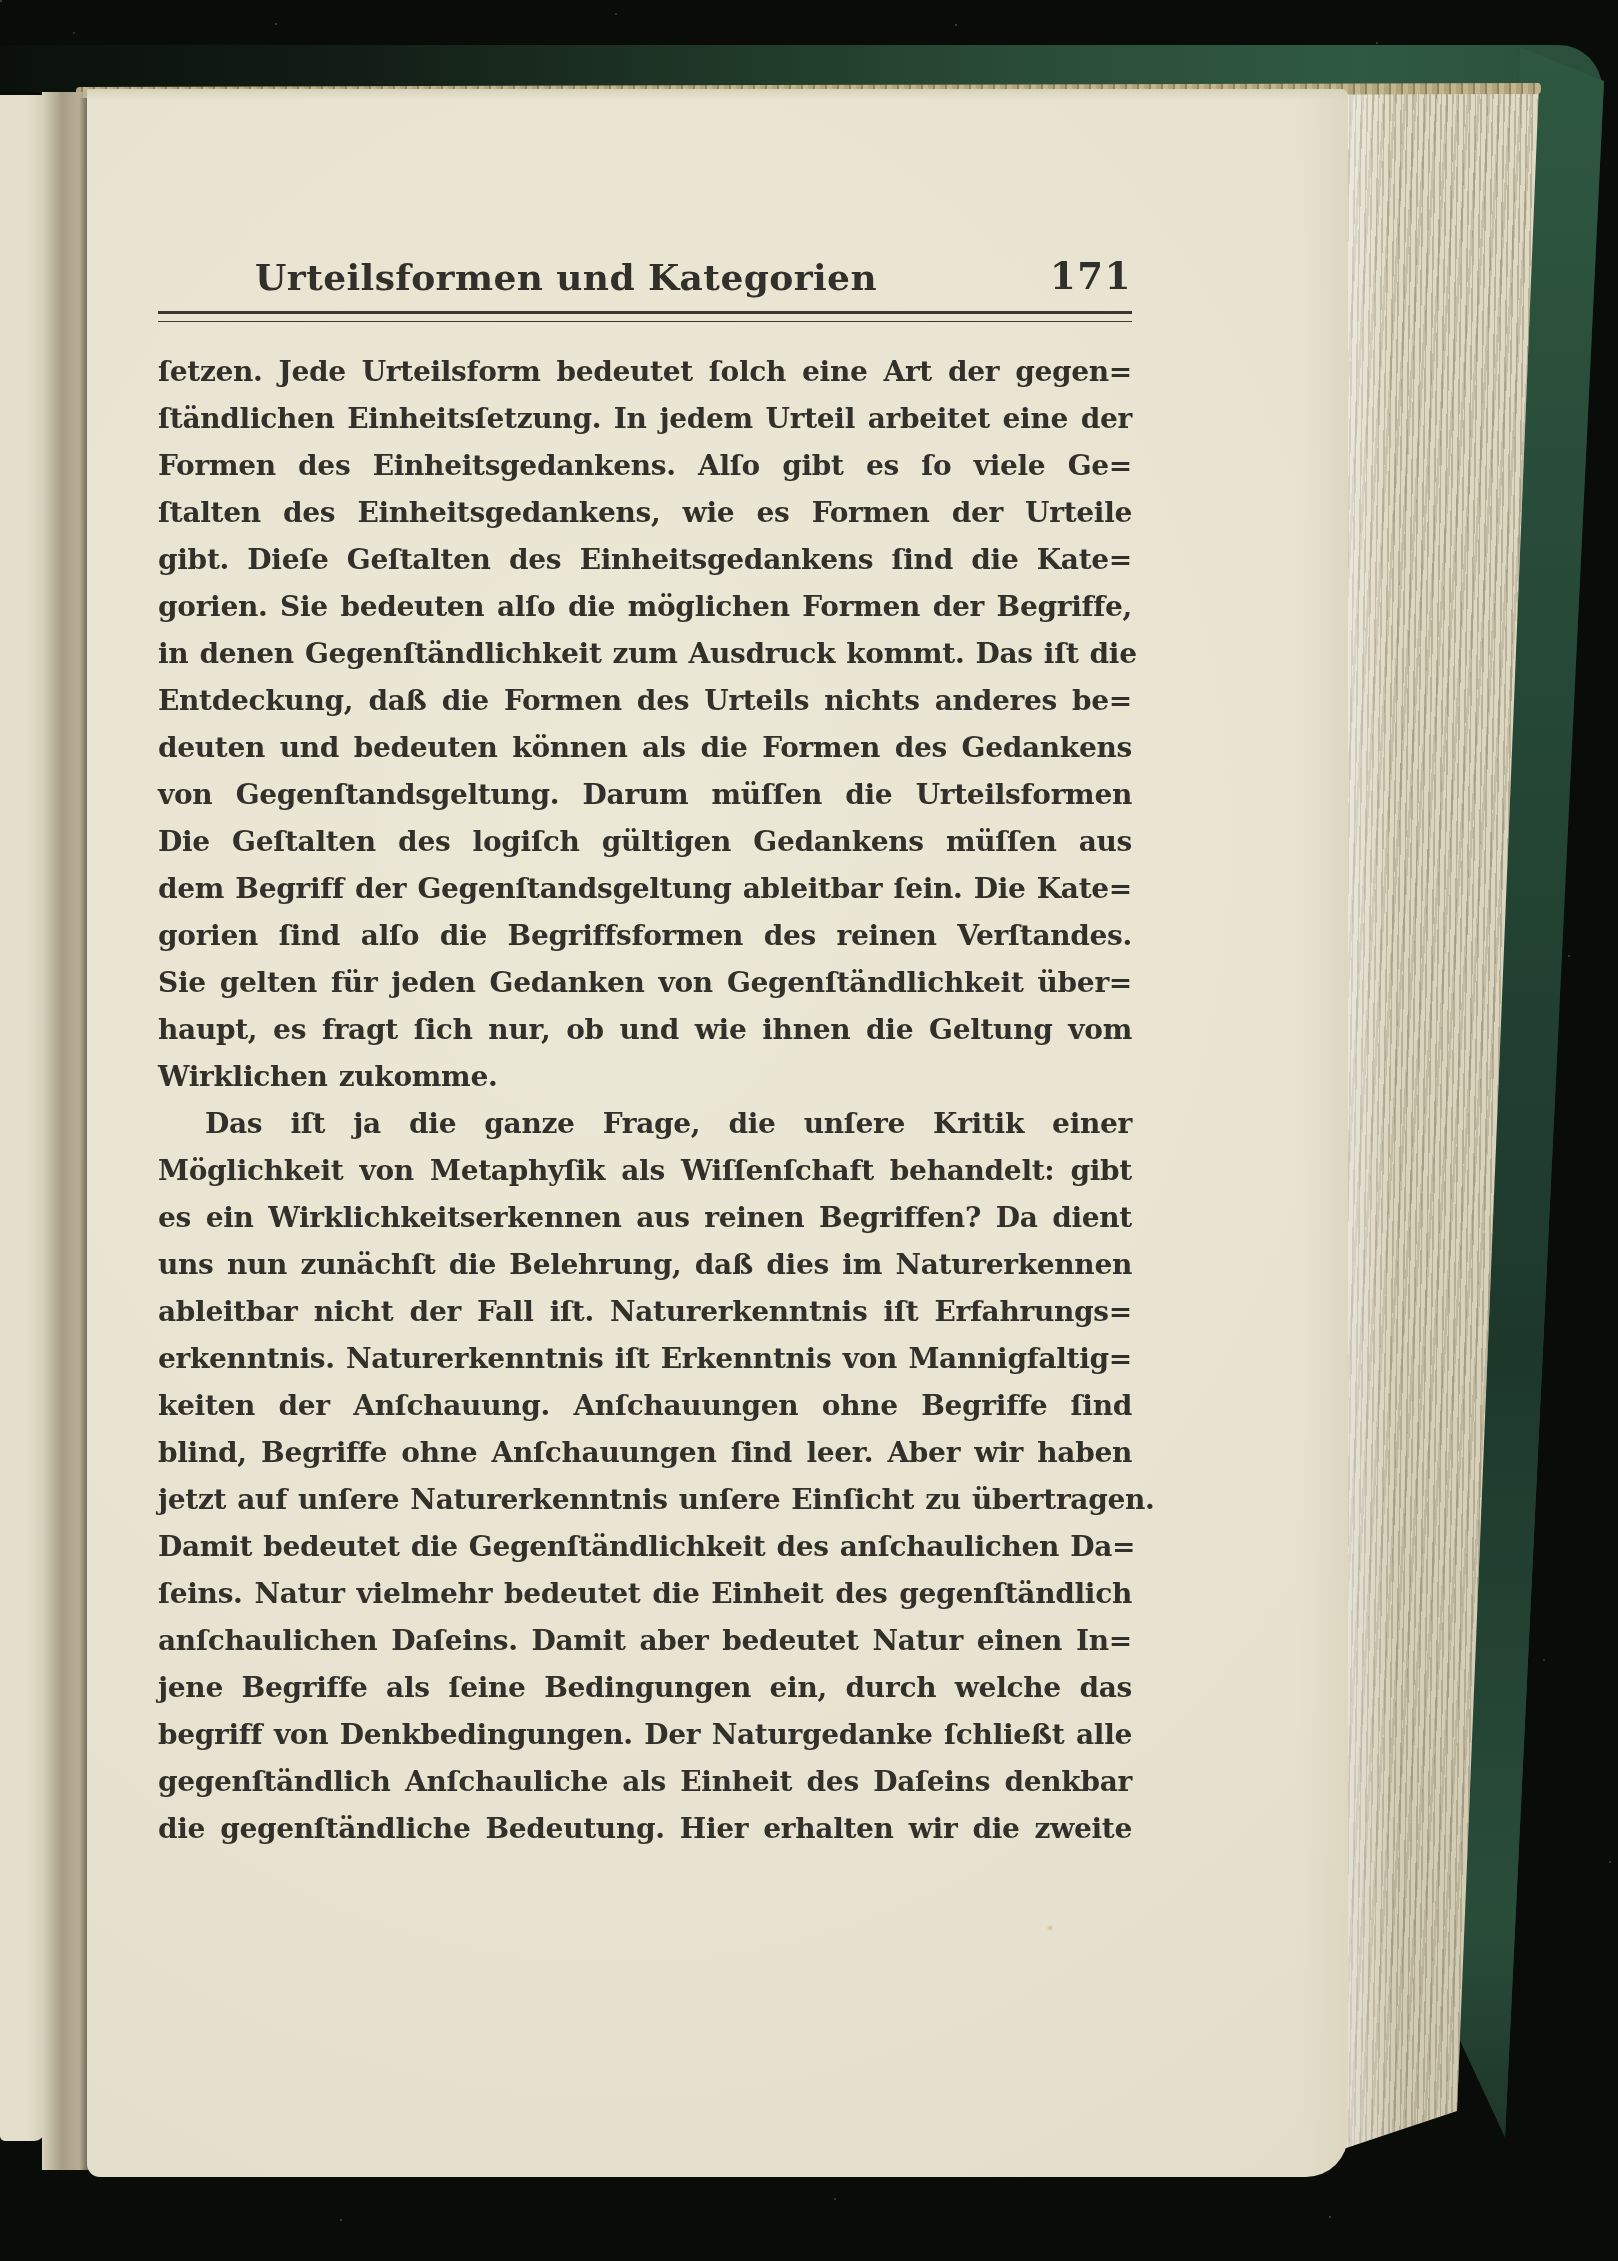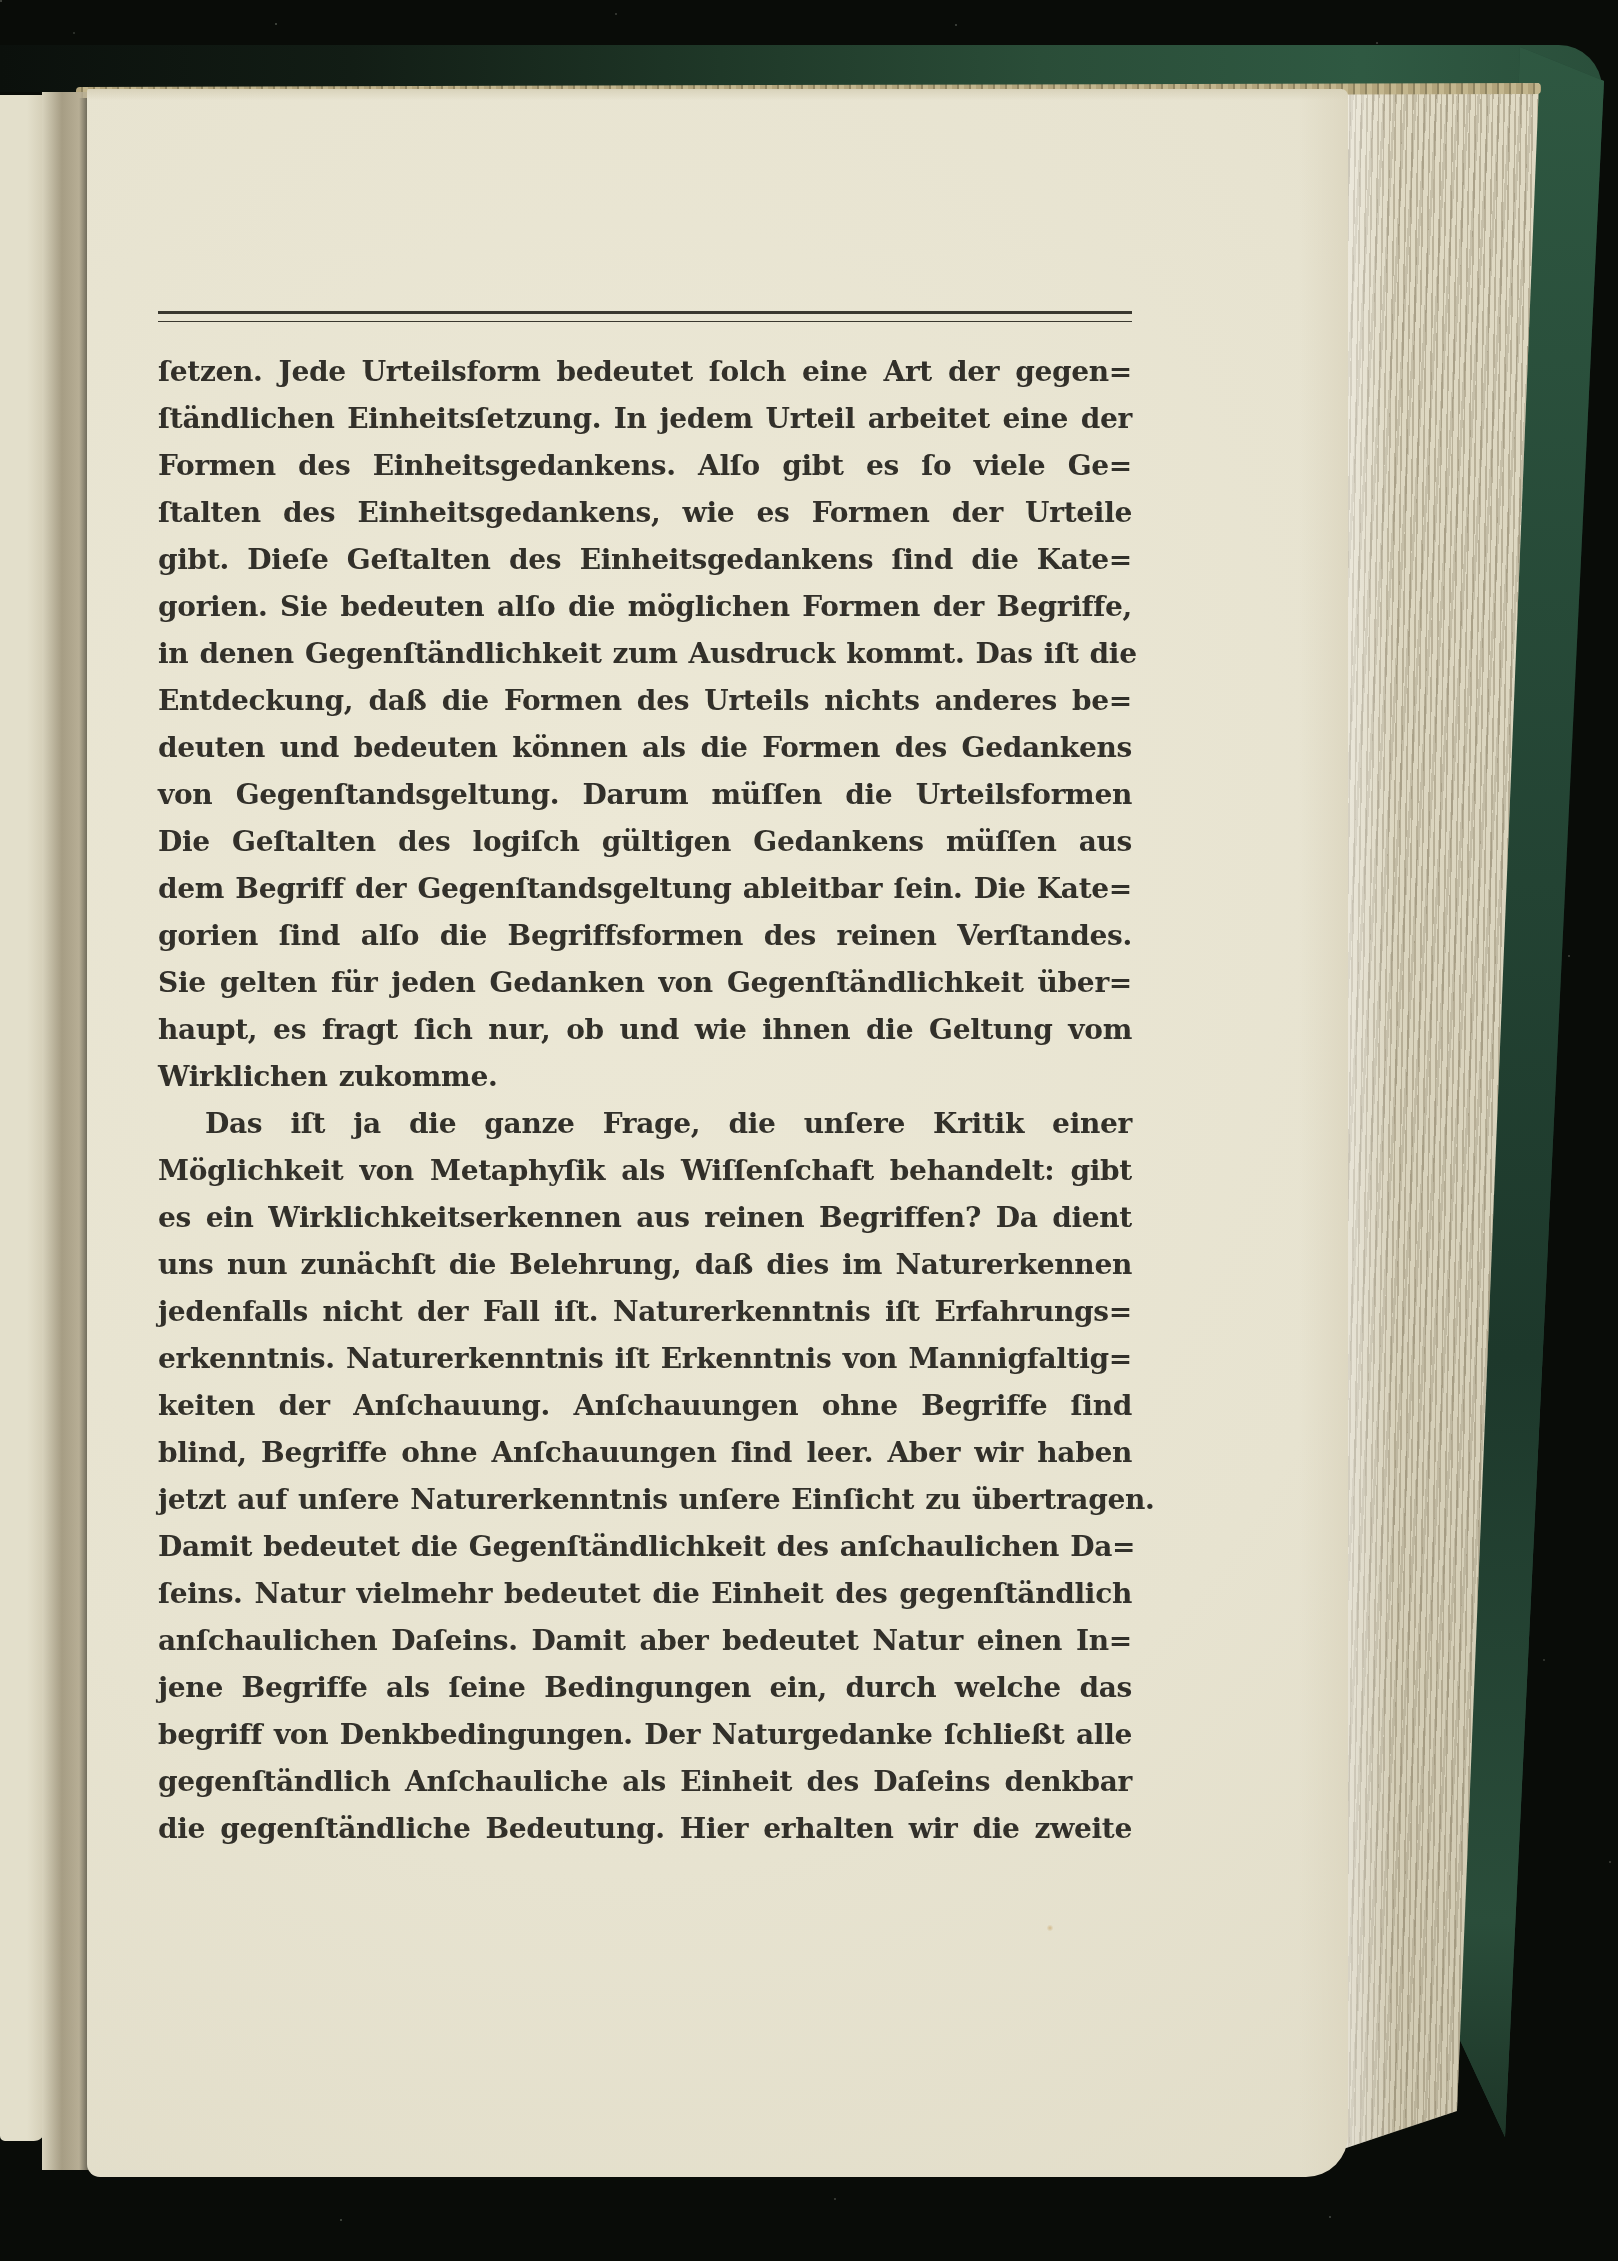--- a/index.html
+++ b/index.html
@@ -99,20 +99,24 @@
 
 <div class="specks"></div>
 <div class="cover-top"></div>
 <div class="cover-right"></div>
 <div class="fore-edge"></div>
 <div class="page-top-edge"></div>
 <div class="prev-page-strip"></div>
 <div class="gutter-shadow"></div>
 
 <div class="page">
+  <div class="running-header">
+    <div class="header-title">Urteilsformen und Kategorien</div>
+    <div class="page-number">171</div>
+  </div>
   <div class="header-rule"></div>
   <div class="body-text">
       <div class="line">ſetzen. Jede Urteilsform bedeutet ſolch eine Art der gegen=</div>
       <div class="line">ſtändlichen Einheitsſetzung. In jedem Urteil arbeitet eine der</div>
       <div class="line">Formen des Einheitsgedankens. Alſo gibt es ſo viele Ge=</div>
       <div class="line">ſtalten des Einheitsgedankens, wie es Formen der Urteile</div>
       <div class="line">gibt. Dieſe Geſtalten des Einheitsgedankens ſind die Kate=</div>
       <div class="line">gorien. Sie bedeuten alſo die möglichen Formen der Begriffe,</div>
       <div class="line">in denen Gegenſtändlichkeit zum Ausdruck kommt. Das iſt die</div>
       <div class="line">Entdeckung, daß die Formen des Urteils nichts anderes be=</div>
@@ -121,21 +125,21 @@
       <div class="line">Die Geſtalten des logiſch gültigen Gedankens müſſen aus</div>
       <div class="line">dem Begriff der Gegenſtandsgeltung ableitbar ſein. Die Kate=</div>
       <div class="line">gorien ſind alſo die Begriffsformen des reinen Verſtandes.</div>
       <div class="line">Sie gelten für jeden Gedanken von Gegenſtändlichkeit über=</div>
       <div class="line">haupt, es fragt ſich nur, ob und wie ihnen die Geltung vom</div>
       <div class="line para-end">Wirklichen zukomme.</div>
       <div class="line indent">Das iſt ja die ganze Frage, die unſere Kritik einer</div>
       <div class="line">Möglichkeit von Metaphyſik als Wiſſenſchaft behandelt: gibt</div>
       <div class="line">es ein Wirklichkeitserkennen aus reinen Begriffen? Da dient</div>
       <div class="line">uns nun zunächſt die Belehrung, daß dies im Naturerkennen</div>
-      <div class="line">jedenfalls nicht der Fall iſt. Naturerkenntnis iſt Erfahrungs=</div>
+      <div class="line">ableitbar nicht der Fall iſt. Naturerkenntnis iſt Erfahrungs=</div>
       <div class="line">erkenntnis. Naturerkenntnis iſt Erkenntnis von Mannigfaltig=</div>
       <div class="line">keiten der Anſchauung. Anſchauungen ohne Begriffe ſind</div>
       <div class="line">blind, Begriffe ohne Anſchauungen ſind leer. Aber wir haben</div>
       <div class="line">jetzt auf unſere Naturerkenntnis unſere Einſicht zu übertragen.</div>
       <div class="line">Damit bedeutet die Gegenſtändlichkeit des anſchaulichen Da=</div>
       <div class="line">ſeins. Natur vielmehr bedeutet die Einheit des gegenſtändlich</div>
       <div class="line">anſchaulichen Daſeins. Damit aber bedeutet Natur einen In=</div>
       <div class="line">jene Begriffe als ſeine Bedingungen ein, durch welche das</div>
       <div class="line">begriff von Denkbedingungen. Der Naturgedanke ſchließt alle</div>
       <div class="line">gegenſtändlich Anſchauliche als Einheit des Daſeins denkbar</div>

